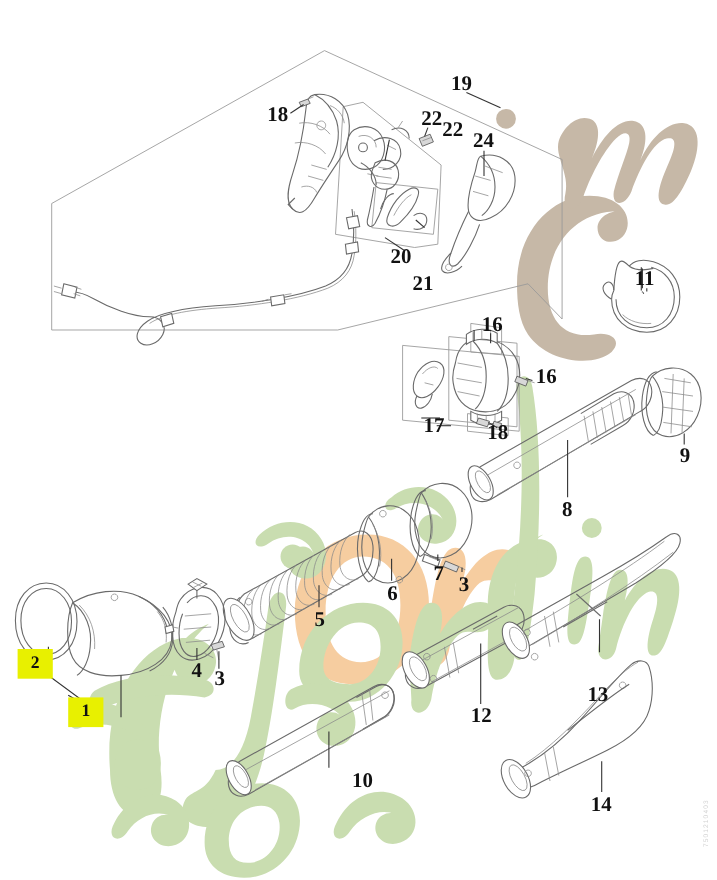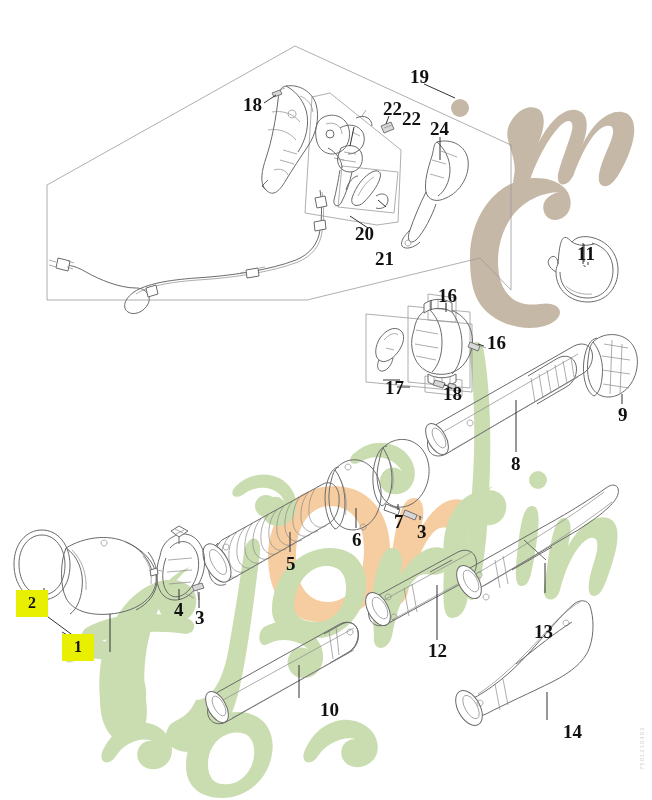--- a/index.html
+++ b/index.html
@@ -532,21 +532,21 @@
     <div class="lbl" style="left:286px; top:554px;">5</div>
     <div class="lbl" style="left:352px; top:530px;">6</div>
     <div class="lbl" style="left:394px; top:512px;">7</div>
     <div class="lbl" style="left:417px; top:522px;">3</div>
     <div class="lbl" style="left:511px; top:454px;">8</div>
     <div class="lbl" style="left:618px; top:405px;">9</div>
     <div class="lbl" style="left:293px; top:700px;margin-left:27px;">10</div>
     <div class="lbl" style="left:577px; top:244px;">11</div>
     <div class="lbl" style="left:428px; top:641px;">12</div>
     <div class="lbl" style="left:534px; top:622px;">13</div>
-    <div class="lbl" style="left:563px; top:722px;">14</div>
+    <div class="lbl" style="left:537px; top:722px;">14</div>
     <div class="lbl" style="left:438px; top:286px;">16</div>
     <div class="lbl" style="left:487px; top:333px;">16</div>
     <div class="lbl" style="left:385px; top:378px;">17</div>
     <div class="lbl" style="left:443px; top:384px;text-align:center;">18</div>
     <div class="lbl" style="left:410px; top:67px;">19</div>
     <div class="lbl" style="left:355px; top:224px;">20</div>
     <div class="lbl" style="left:375px; top:201px;margin-top:48px;">21</div>
     <div class="lbl" style="left:383px; top:99px;">22</div>
     <div class="lbl" style="left:243px; top:95px;">18</div>
     <div class="lbl" style="left:430px; top:119px;">24</div>

